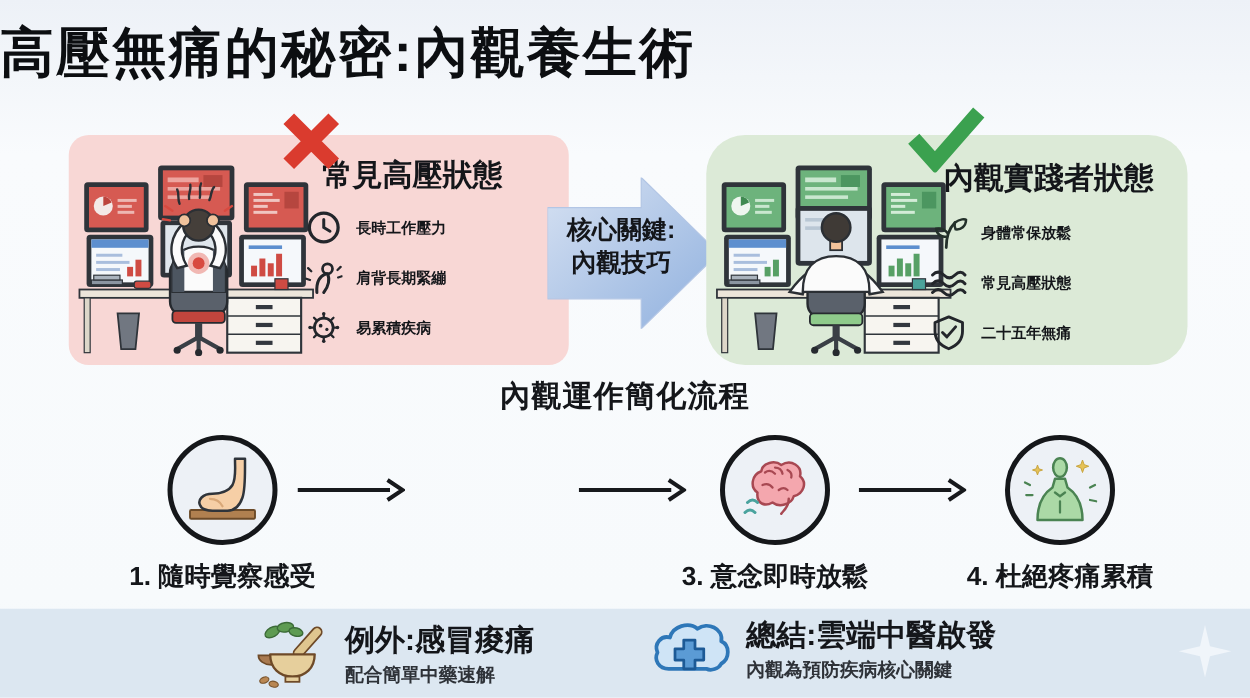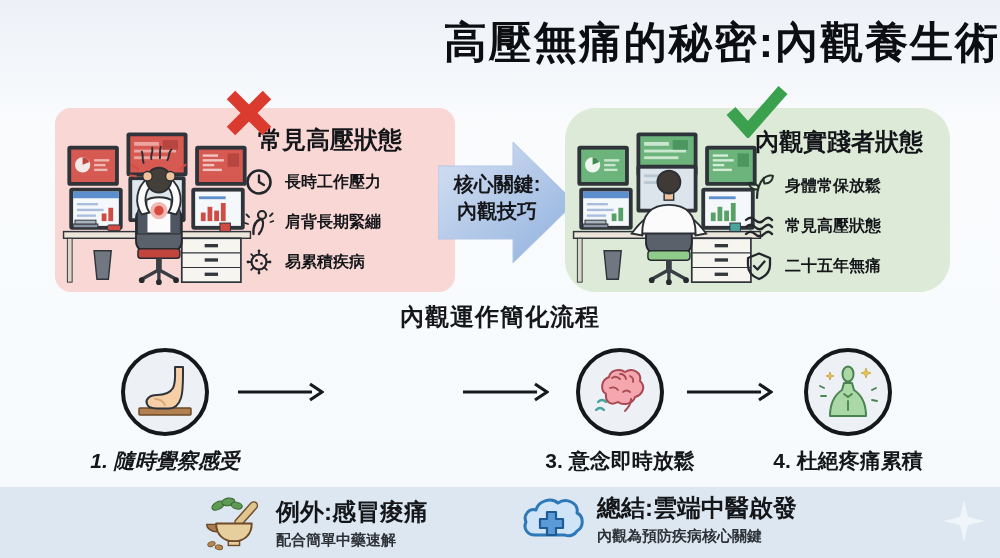--- a/index.html
+++ b/index.html
@@ -1,50 +1,50 @@
 <!DOCTYPE html>
 <html><head>
 <meta charset="utf-8">
 <style>
   * { margin:0; padding:0; box-sizing:border-box; }
   html,body { background:#e7edf4; }
   body { font-family:"Liberation Sans","DejaVu Sans",sans-serif; color:#14161a; }
   .stage { position:relative; width:1000px; height:558px; overflow:hidden;
            background:linear-gradient(180deg,#edf1f7 0%,#f9fbfd 22%,#f7fafc 86%,#f2f6fa 100%); }
 
-  .title { position:absolute; top:14px; left:0; width:100%; text-align:right;
+  .title { position:absolute; top:14px; left:0; width:100%; text-align:left;
            font-size:43px; font-weight:800; letter-spacing:2px; color:#0c0e11; }
 
   .panel { position:absolute; top:108px; height:184px; border-radius:16px; }
   .panel.pink  { left:55px;  width:400px; background:#f8d7d5; }
   .panel.green { left:565px; width:385px; background:#dcead7;border-radius:31px; }
 
   .scene { position:absolute; left:6px; top:13px; width:192px; height:164px; }
   .panel-heading { position:absolute; font-size:24px; font-weight:800; white-space:nowrap; }
   .pink  .panel-heading { left:203px; top:16px; }
   .green .panel-heading { left:190px; top:18px; }
   .bullets { position:absolute; }
   .pink  .bullets { left:188px; top:54px; }
   .green .bullets { left:178px; top:58px; }
   .bullet-row { display:flex; align-items:center; height:40px; }
   .bullet-icon { width:32px; height:32px; flex:0 0 32px; display:flex; align-items:center; justify-content:center; }
-  .bullet-label { margin-left:10px; font-size:16px; font-weight:700; white-space:nowrap; }
+  .bullet-label { margin-left:10px; font-size:12px; font-weight:700; white-space:nowrap; }
 
   .mark { position:absolute; }
   .mark.x { left:224px; top:88px; }
   .mark.v { left:726px; top:84px; }
 
   .core-arrow { position:absolute; left:438px; top:142px; }
   .core-arrow-label { position:absolute; left:438px; top:171px; width:118px; text-align:center;
                       font-size:20px; font-weight:800; line-height:1.35; }
 
   .flow-heading { position:absolute; top:301px; left:0; width:100%; text-align:center;
                   font-size:24px; font-weight:800; letter-spacing:1px; }
   .step { position:absolute; top:348px; width:180px; text-align:center; }
-  .step1 { left:75px;font-style:italic; } .step2 { left:310px; } .step3 { left:530px; } .step4 { left:758px; }
+  .step1 { left:88px; } .step2 { left:310px; } .step3 { left:530px; } .step4 { left:758px; }
   .step-circle { width:88px; height:88px; margin:0 auto; border:4.5px solid #15171a; border-radius:50%;
                  background:#edf1f6; display:flex; align-items:center; justify-content:center; }
   .step-label { margin-top:11px; font-size:21px; font-weight:700; white-space:nowrap; }
   .flow-arrow { position:absolute; top:381px; }
   .fa1 { left:238px; } .fa2 { left:463px; } .fa3 { left:687px; }
 
   .footer-bar { position:absolute; left:0; top:487px; width:1000px; height:71px; background:#dce7f1; }
   .footer-group { position:absolute; display:flex; align-items:center; }
   .footer-group.g1 { left:203px; top:494px; }
   .footer-group.g2 { left:520px; top:492px; }

